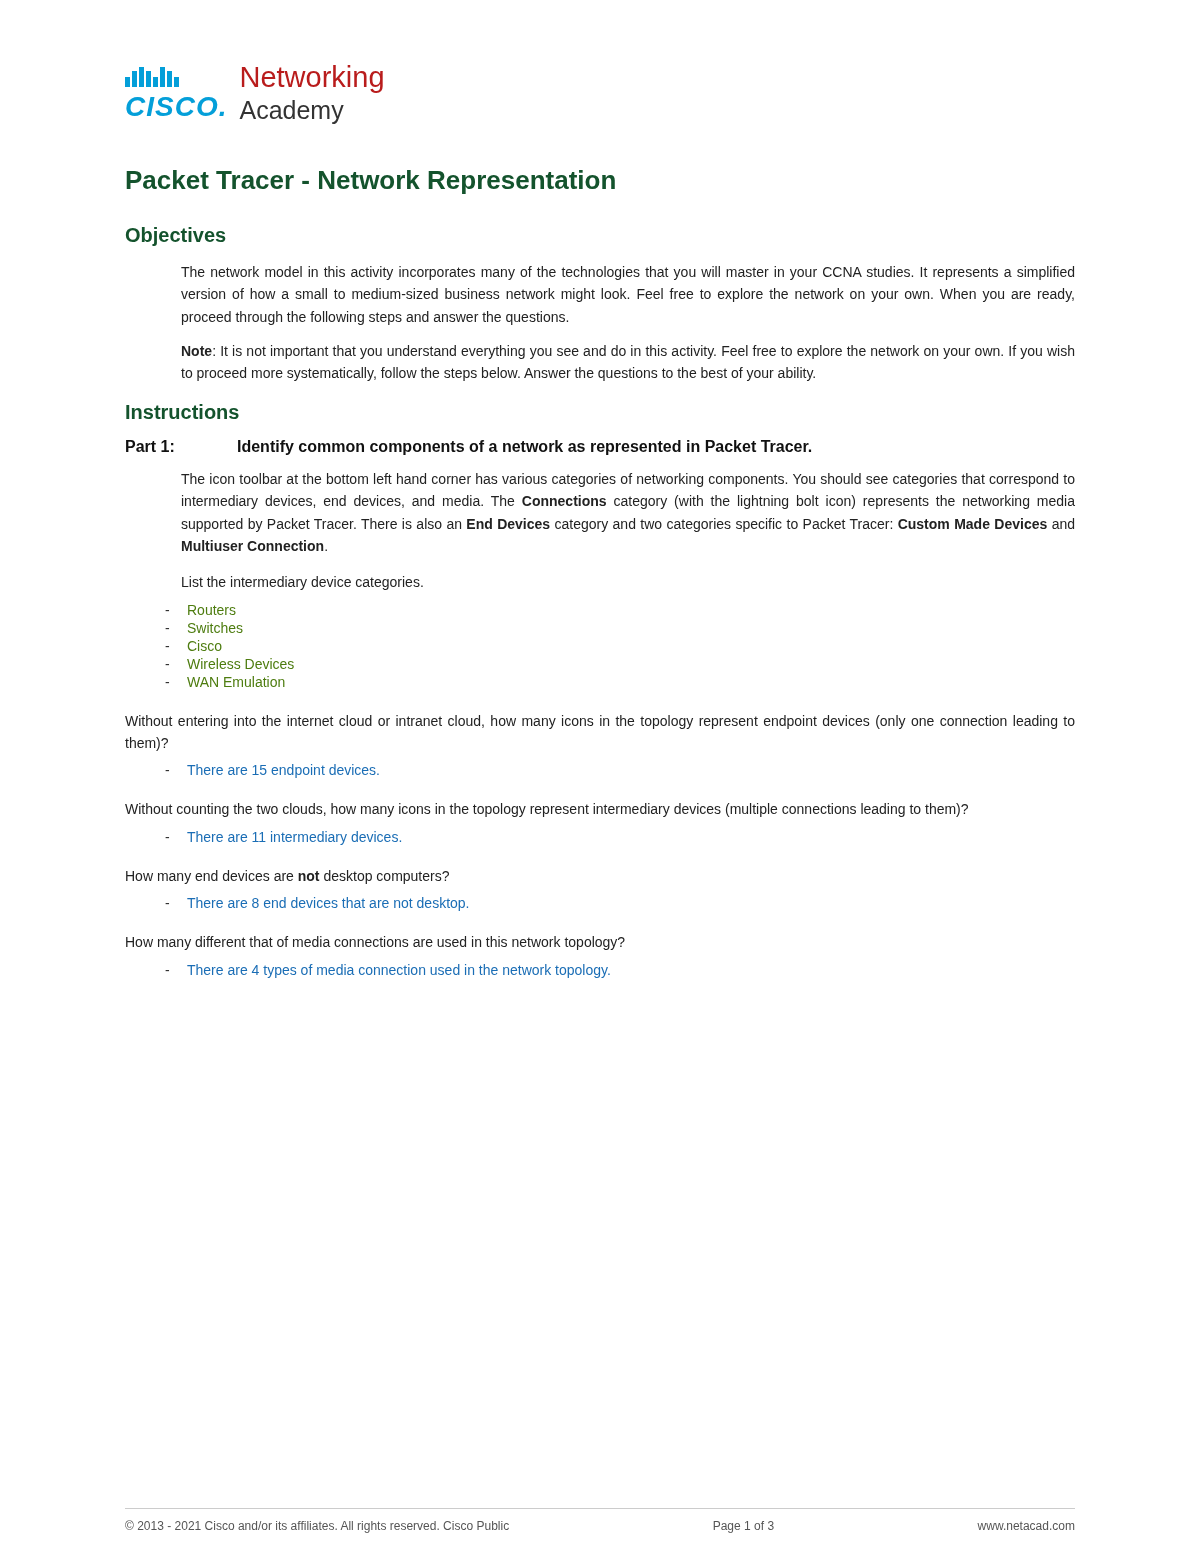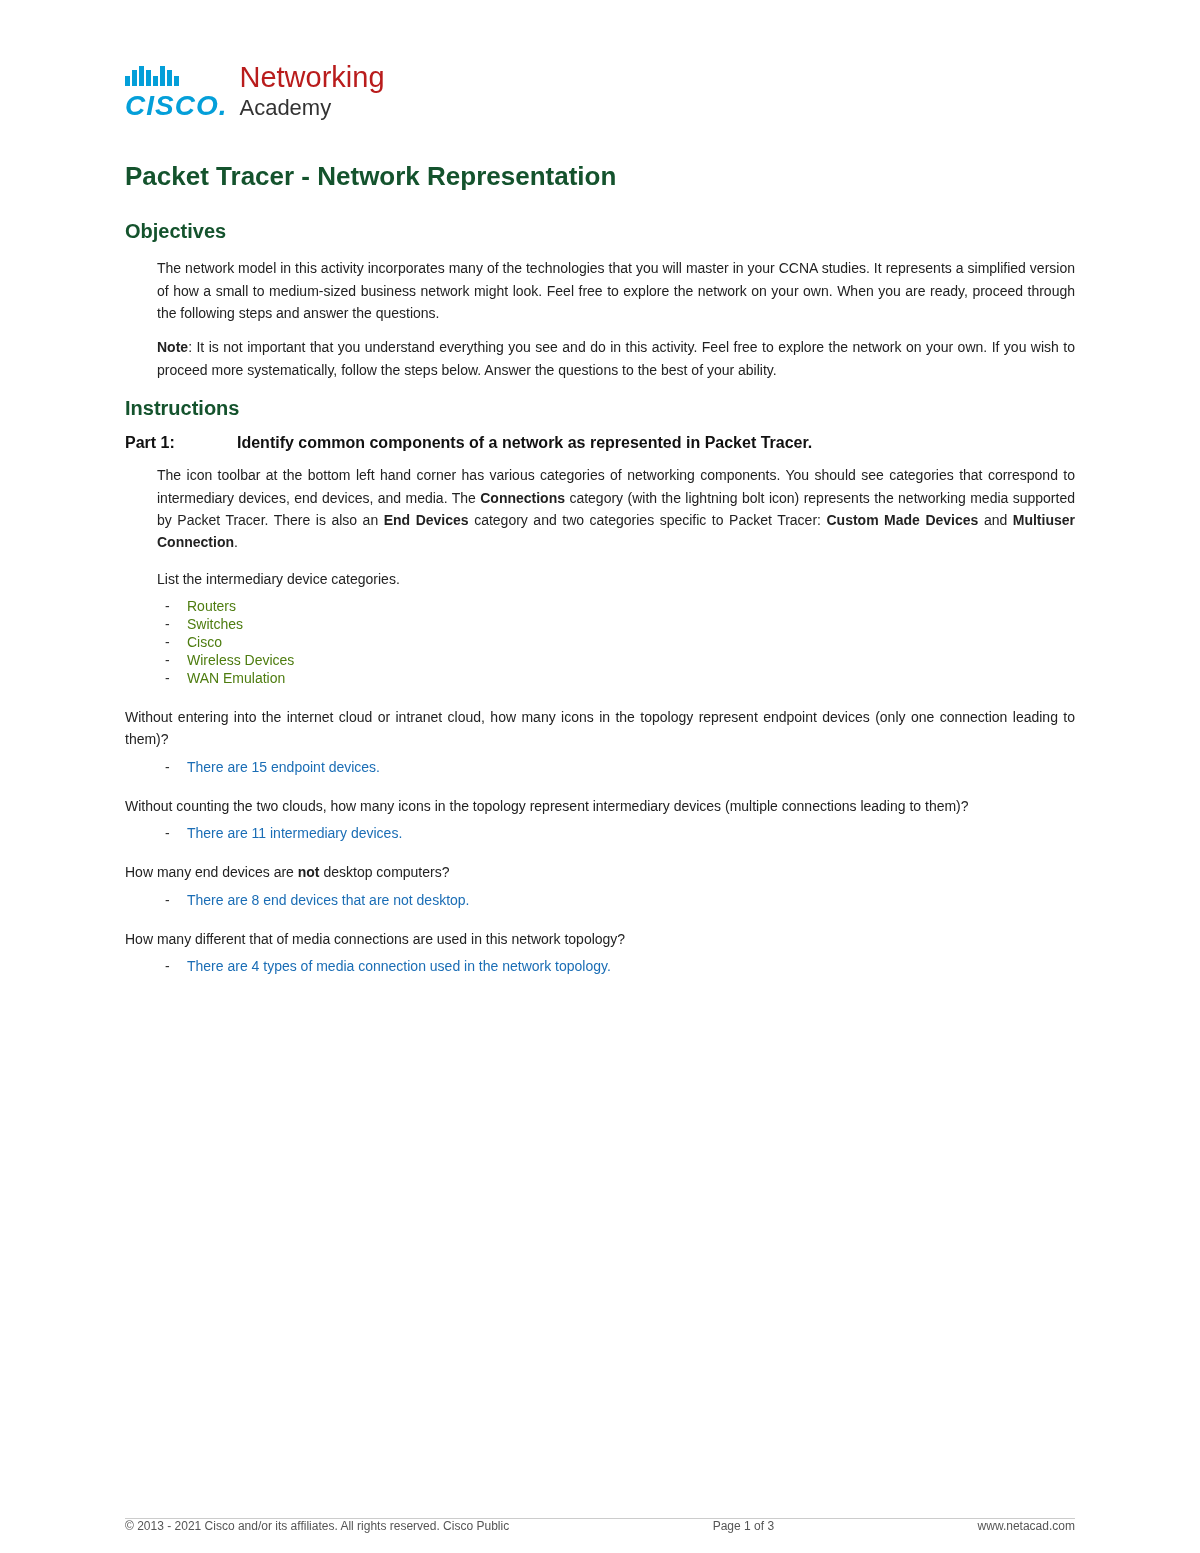--- a/index.html
+++ b/index.html
@@ -45,21 +45,21 @@
       display: flex;
       flex-direction: column;
     }
     .networking-label {
       font-size: 29px;
       font-weight: 400;
       color: #b91c1c;
       line-height: 1.2;
     }
     .academy-label {
-      font-size: 22px;
+      font-size: 25px;
       font-weight: 400;
       color: #333;
       line-height: 1.2;
     }
     .page-title {
       font-size: 26px;
       font-weight: 700;
       color: #14532d;
       margin-bottom: 28px;
       border-bottom: none;
@@ -76,21 +76,21 @@
       color: #111;
       margin-bottom: 12px;
       display: flex;
       gap: 32px;
     }
     .part-label {
       font-weight: 700;
       min-width: 80px;
     }
     .indent {
-      margin-left: 32px;
+      margin-left: 56px;
       margin-bottom: 14px;
       line-height: 1.6;
       text-align: justify;
     }
     .indent p {
       margin-bottom: 12px;
       line-height: 1.6;
       text-align: justify;
     }
     .indent p:last-child {
@@ -140,20 +140,21 @@
       display: flex;
       justify-content: center;
     }
     .footer-inner {
       width: 950px;
       display: flex;
       justify-content: space-between;
       font-size: 12px;
       color: #555;
       border-top: 1px solid #ccc;
+      padding-top: 10px;
     }
     .section-block {
       margin-bottom: 16px;
     }
   </style>
 </head>
 <body>
 
 <div class="page">
 

